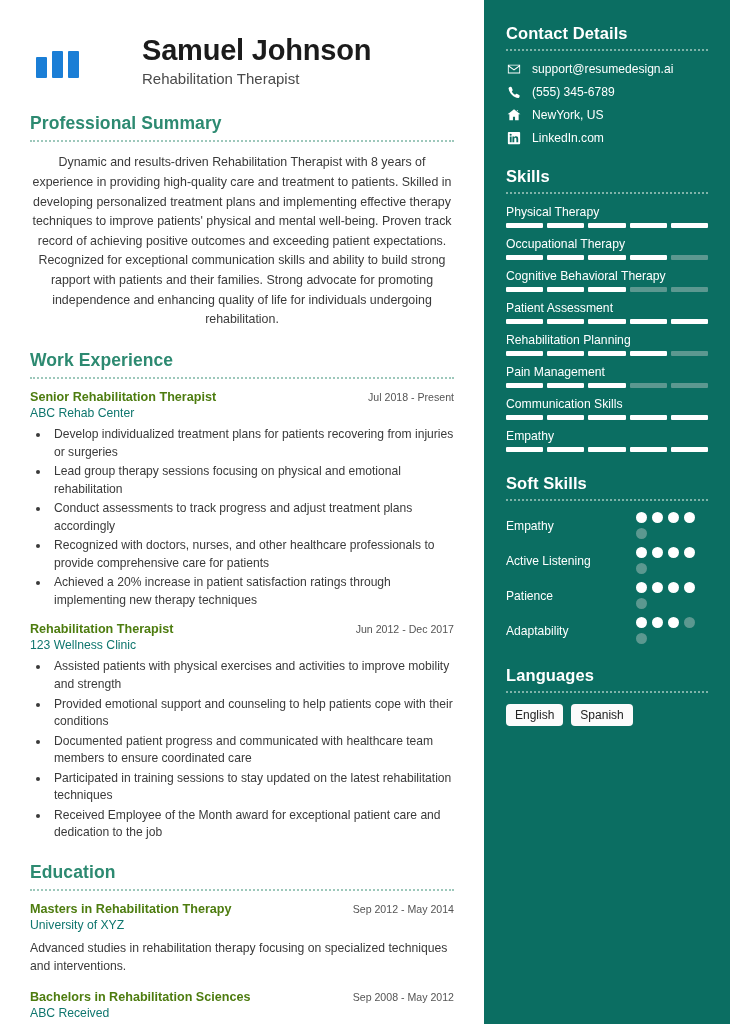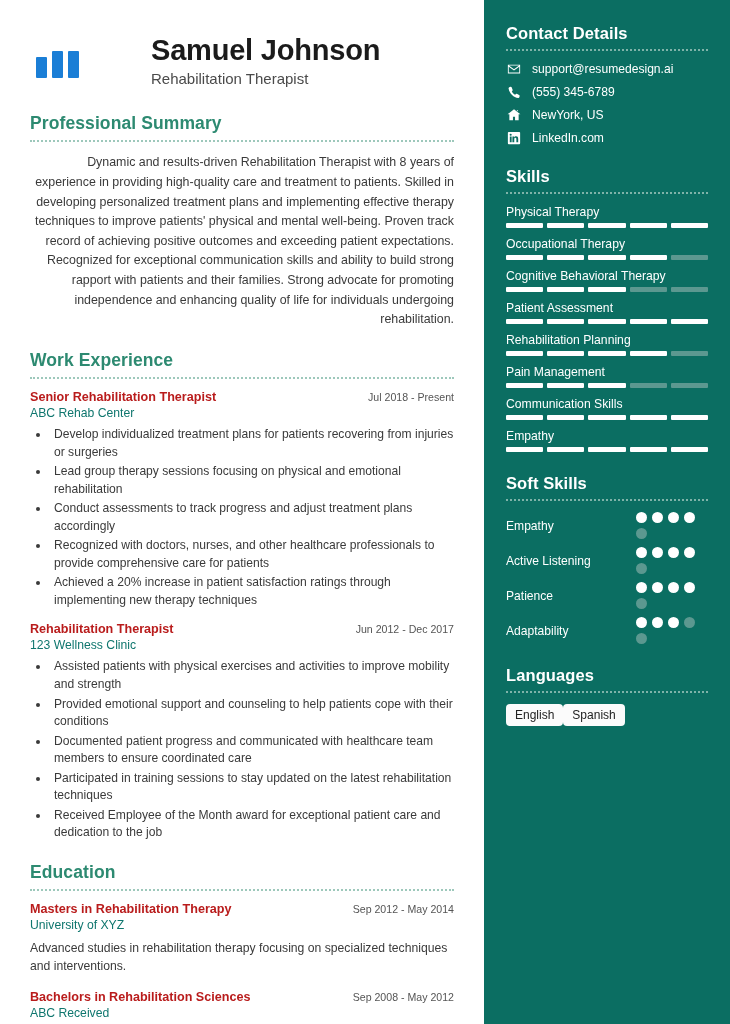--- a/index.html
+++ b/index.html
@@ -46,21 +46,21 @@
   .logo i {
     display: block;
     width: 11px;
     background: #1a7ed6;
     border-radius: 1px;
   }
   .logo i:nth-child(1) { height: 21px; }
   .logo i:nth-child(2) { height: 27px; }
   .logo i:nth-child(3) { height: 27px; }
 
-  .name-block { padding-top: 2px; margin-left: 9px; }
+  .name-block { padding-top: 2px; }
   .name {
     font-size: 29px;
     font-weight: bold;
     color: #1b1b1b;
     letter-spacing: -0.2px;
     line-height: 1.12;
   }
   .role {
     font-size: 15px;
     color: #4a4a4a;
@@ -77,33 +77,33 @@
     border-top: 2px dotted #9dc8bb;
     margin-top: 6px;
     margin-bottom: 11px;
   }
   .section { margin-bottom: 20px; }
 
   .summary {
     font-size: 12.4px;
     line-height: 1.58;
     color: #3a3a3a;
-    text-align: right;
+    text-align: center;
   }
 
   .job { margin-bottom: 13px; }
   .job-row {
     display: flex;
     justify-content: space-between;
     align-items: baseline;
   }
   .job-title {
     font-size: 12.6px;
     font-weight: bold;
-    color: #b91c1c;
+    color: #4d7c0f;
   }
   .job-date {
     font-size: 10.6px;
     color: #555;
     white-space: nowrap;
     padding-left: 10px;
   }
   .job-org {
     font-size: 12.2px;
     color: #0f766e;
@@ -204,21 +204,21 @@
   }
   .soft-dots i {
     display: block;
     width: 11px;
     height: 11px;
     border-radius: 50%;
     background: #5c9890;
   }
   .soft-dots i.on { background: #ffffff; }
 
-  .lang-chips { display: flex; flex-wrap: wrap; }
+  .lang-chips { display: flex; gap: 8px; flex-wrap: wrap; }
   .chip {
     background: #fbfbfb;
     color: #222222;
     font-size: 12px;
     padding: 4px 9px;
     border-radius: 4px;
   }
 </style>
 </head>
 <body>

